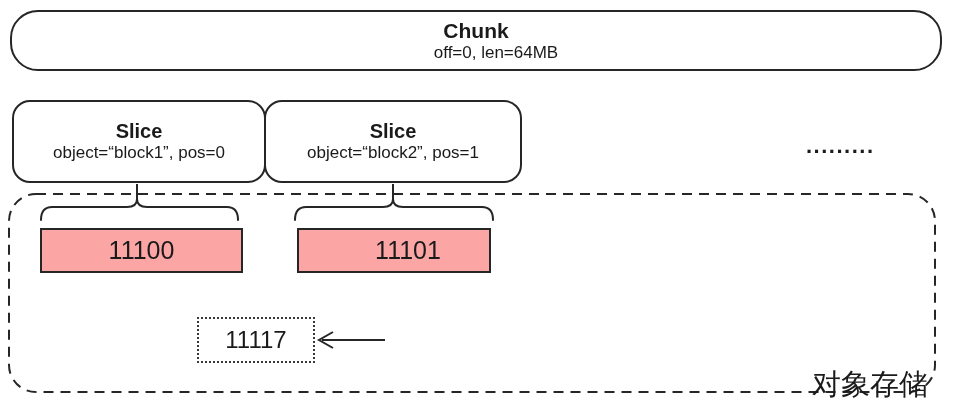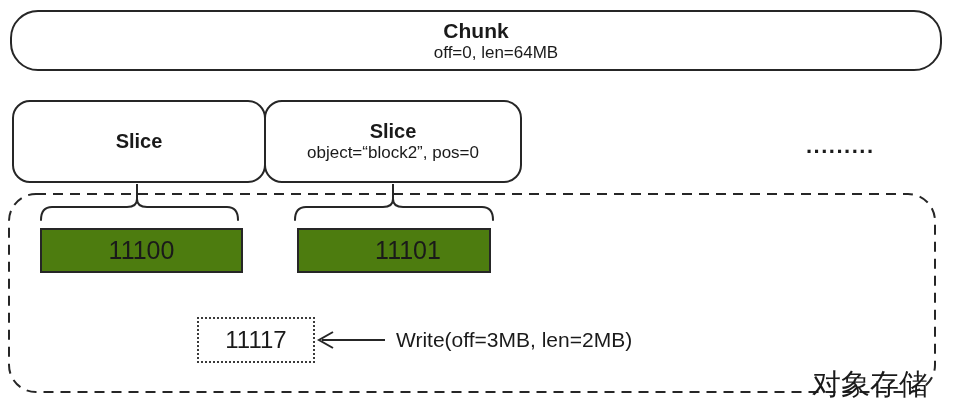--- a/index.html
+++ b/index.html
@@ -52,21 +52,21 @@
     left: 806px; top: 133px;
     width: 70px;
     font-size: 22px; font-weight: bold;
     letter-spacing: 1.5px;
     z-index: 1;
   }
 
   .block-box {
     top: 228px; height: 45px;
     border: 2.5px solid #262626;
-    background: #4d7c0f;
+    background: #fca5a5;
     display: flex; align-items: center; justify-content: center;
     font-size: 25px;
     z-index: 1;
   }
   .block-box.b1 { left: 40px;  width: 203px; }
   .block-box.b2 { left: 297px; width: 194px; padding-left: 28px; }
 
   .new-block-box {
     left: 197px; top: 317px;
     width: 118px; height: 46px;
@@ -115,31 +115,31 @@
     <polyline points="333,332 319,340 333,348" fill="none" stroke="#262626" stroke-width="2"></polyline>
   </svg>
 
   <div class="chunk-box">
     <div class="title">Chunk</div>
     <div class="meta">off=0, len=64MB</div>
   </div>
 
   <div class="slice-box s1">
     <div class="title">Slice</div>
+    <div class="meta">object=“block1”, pos=0</div>
   </div>
 
   <div class="slice-box s2">
     <div class="title">Slice</div>
-    <div class="meta">object=“block2”, pos=0</div>
+    <div class="meta">object=“block2”, pos=1</div>
   </div>
 
   <div class="ellipsis">.........</div>
 
   <div class="block-box b1">11100</div>
   <div class="block-box b2">11101</div>
 
   <div class="new-block-box">11117</div>
 
-  <div class="write-label">Write(off=3MB, len=2MB)</div>
 
   <div class="storage-label">对象存储</div>
 
 </div>
 
 </body></html>

